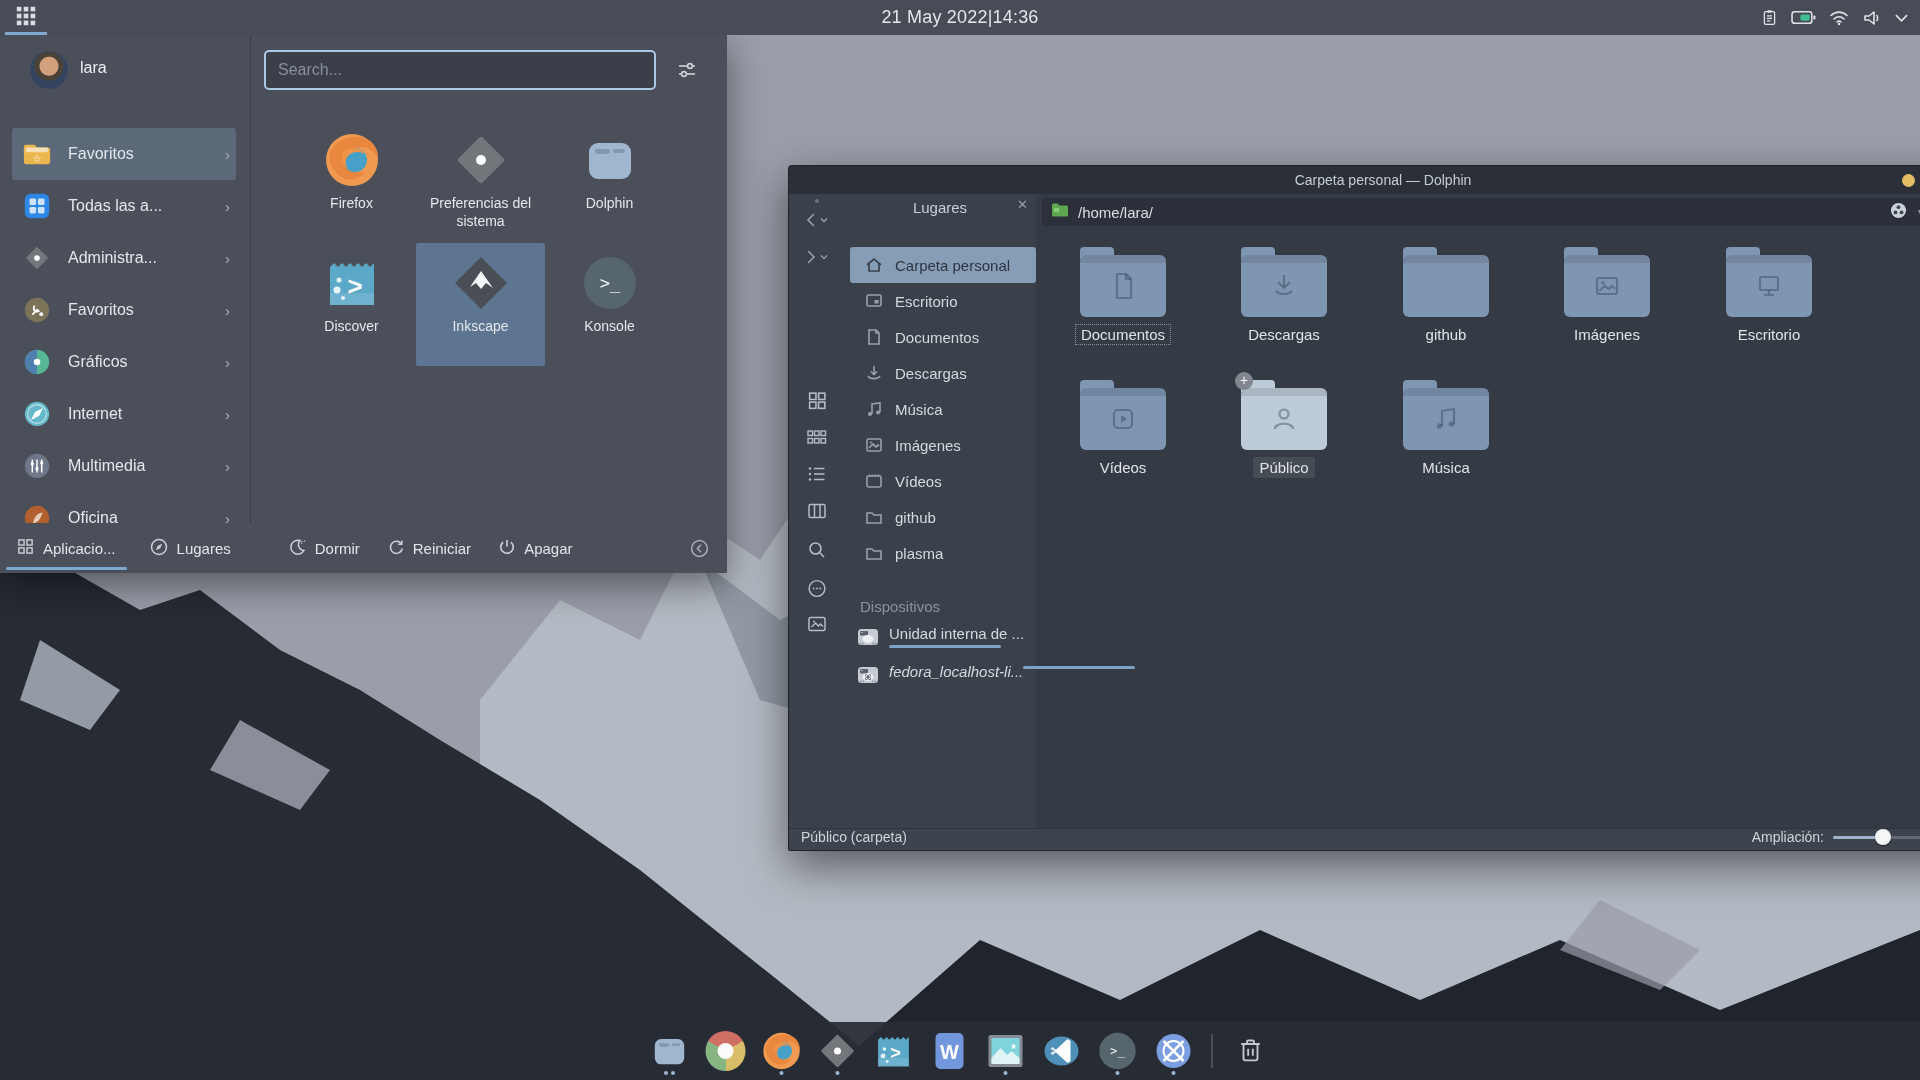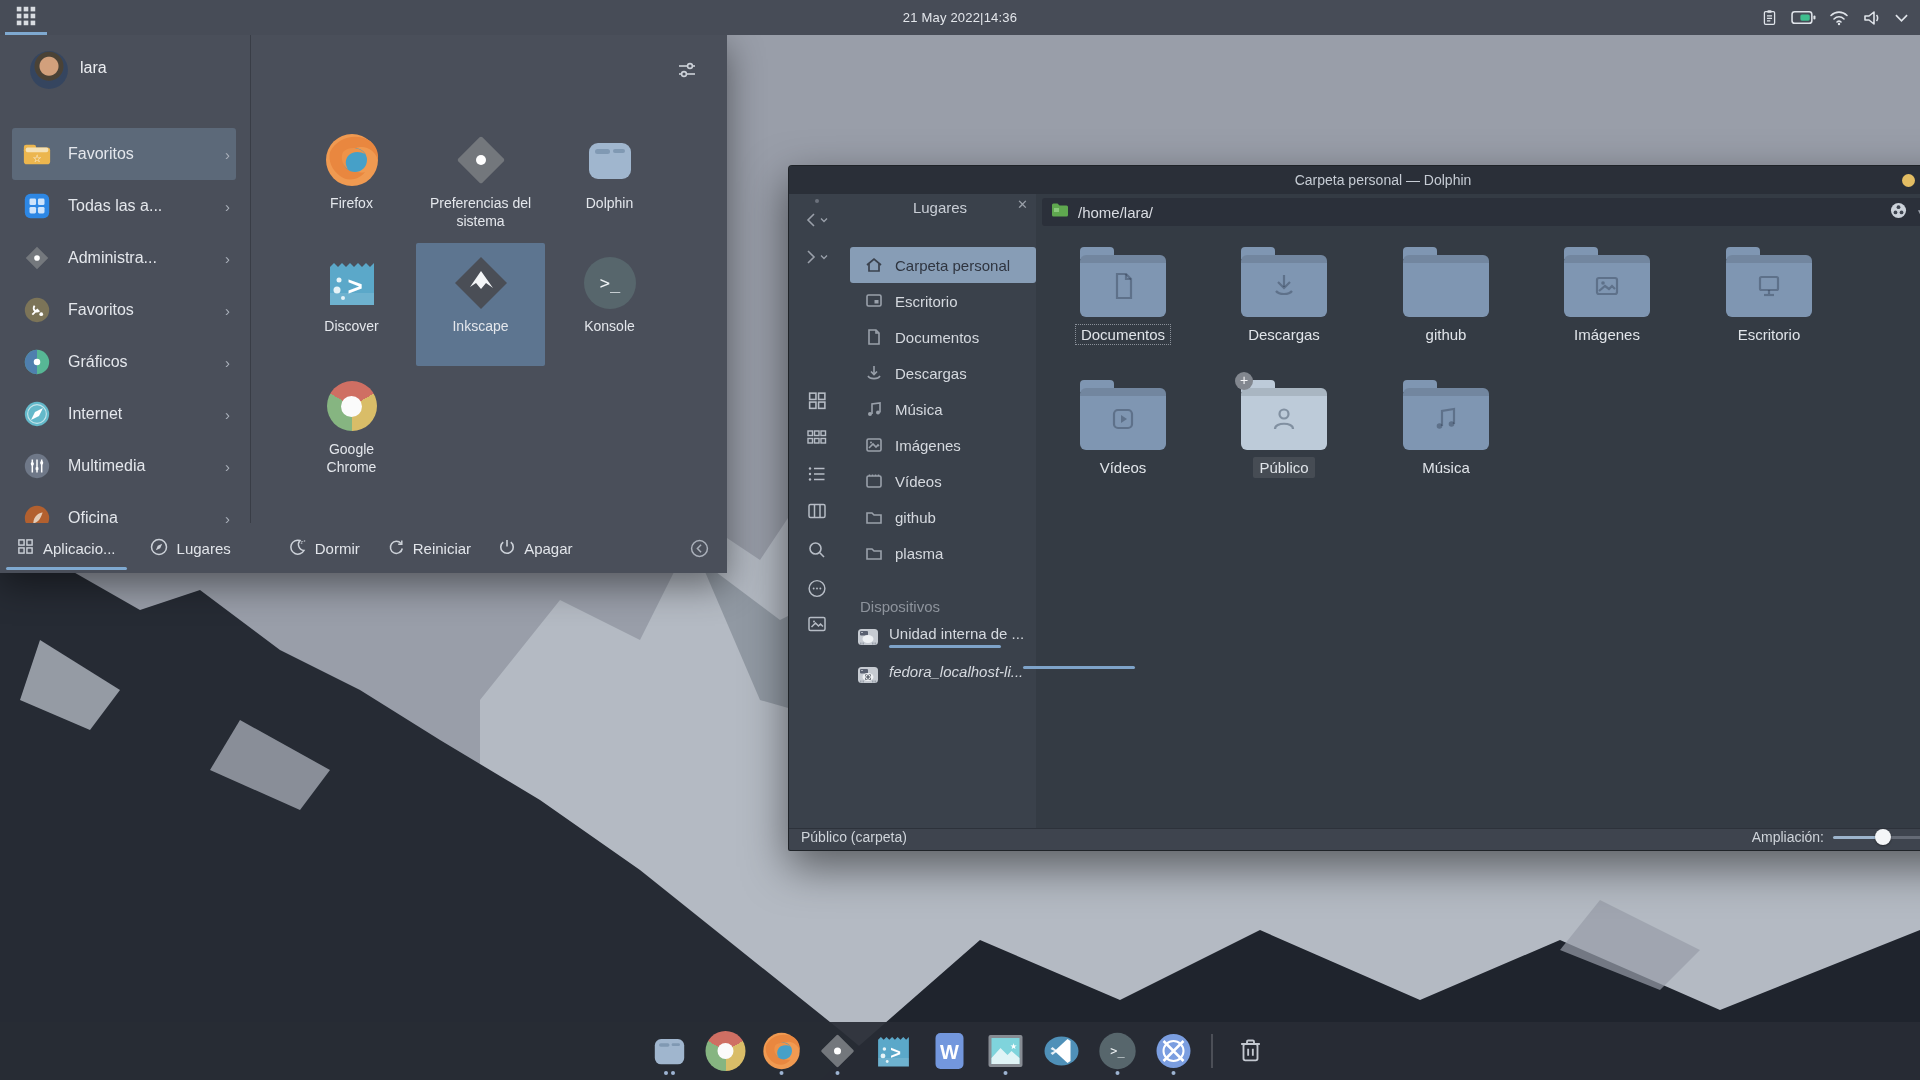--- a/index.html
+++ b/index.html
@@ -5,21 +5,21 @@
   html,body{margin:0;padding:0;width:1920px;height:1080px;overflow:hidden;
     font-family:"Liberation Sans","DejaVu Sans",sans-serif;background:#999ea9;}
   *{box-sizing:border-box;}
   
   .wallpaper{position:absolute;left:0;top:0;z-index:0;}
   
   .topbar{position:absolute;left:0;top:0;width:1920px;height:35px;background:#474c57;z-index:50;
     display:flex;align-items:center;color:#e3e6eb;}
   .tb-launcher{width:52px;height:35px;display:flex;align-items:center;justify-content:center;position:relative;cursor:pointer;}
   .tb-launcher::after{content:"";position:absolute;left:5px;right:5px;bottom:0;height:3px;background:#7fa9d0;}
-  .tb-clock{position:absolute;left:0;right:0;text-align:center;font-size:13px;letter-spacing:.2px;}
+  .tb-clock{position:absolute;left:0;right:0;text-align:center;font-size:18px;letter-spacing:.2px;}
   .tb-tray{margin-left:auto;display:flex;align-items:center;gap:13px;padding-right:12px;z-index:2;}
   .tb-tray .tico{display:flex;align-items:center;}
   
   .launcher{position:absolute;left:0;top:35px;width:727px;height:538px;background:#4a4f5a;z-index:40;
     box-shadow:0 12px 34px rgba(0,0,0,.45);color:#e2e5ea;}
   .l-vline{position:absolute;left:250px;top:0;bottom:0;width:1px;background:rgba(0,0,0,.22);}
   .l-header{position:absolute;left:0;top:0;width:727px;height:70px;}
   .avatar{position:absolute;left:30px;top:16px;width:38px;height:38px;border-radius:50%;
     background:radial-gradient(circle at 50% 40%,#d2a07c 0 9px,#4a4236 10px 14px,#35455f 15px);}
   .uname{position:absolute;left:80px;top:24px;font-size:16px;color:#eceef2;}
@@ -187,20 +187,21 @@
     </span>
   </div>
 </div>
 
 <div class="launcher">
   <div class="l-vline"></div>
 
   <div class="l-header">
     <div class="avatar"></div>
     <div class="uname">lara</div>
+    <input class="search" value="" placeholder="Search..." style="">
     <span class="hdr-config">
       <svg width="22" height="22" viewBox="0 0 22 22" stroke="#ccd1d8" stroke-width="1.6" fill="none">
           <path d="M3,7 H19"></path>
           <circle cx="14" cy="7" r="2.4" fill="#4a4f5a"></circle>
           <path d="M3,15 H19"></path>
           <circle cx="8" cy="15" r="2.4" fill="#4a4f5a"></circle>
         </svg>
     </span>
   </div>
 
@@ -330,26 +331,20 @@
             <polygon points="30,18 42,35 35,30 30,36 25,30 19,34" fill="#f4f6f8"></polygon>
           </svg></span>
       <span class="app-label">Inkscape</span>
     </div>
     <div class="app">
       <span class="app-ic"><svg viewBox="0 0 60 60" width="60" height="60">
             <circle cx="30" cy="30" r="26" fill="#57666c"></circle>
             <text x="30" y="36" font-size="17" fill="#eef2f4" text-anchor="middle" font-family="DejaVu Sans Mono,monospace">&gt;_</text>
           </svg></span>
       <span class="app-label">Konsole</span>
-    </div>
-    <div class="app">
-      <span class="app-ic" style="display:flex;align-items:center;justify-content:center;">
-          <span class="chrome-ball"></span>
-        </span>
-      <span class="app-label narrow">Google Chrome</span>
     </div>
   </div>
 
   <div class="l-footer">
     <div class="ftab active">
       <span><svg width="17" height="17" viewBox="0 0 18 18" fill="none" stroke="#ccd1d8" stroke-width="1.5">
             <rect x="2" y="2" width="5.5" height="5.5"></rect>
             <rect x="10.5" y="2" width="5.5" height="5.5"></rect>
             <rect x="2" y="10.5" width="5.5" height="5.5"></rect>
             <rect x="10.5" y="10.5" width="5.5" height="5.5"></rect>

